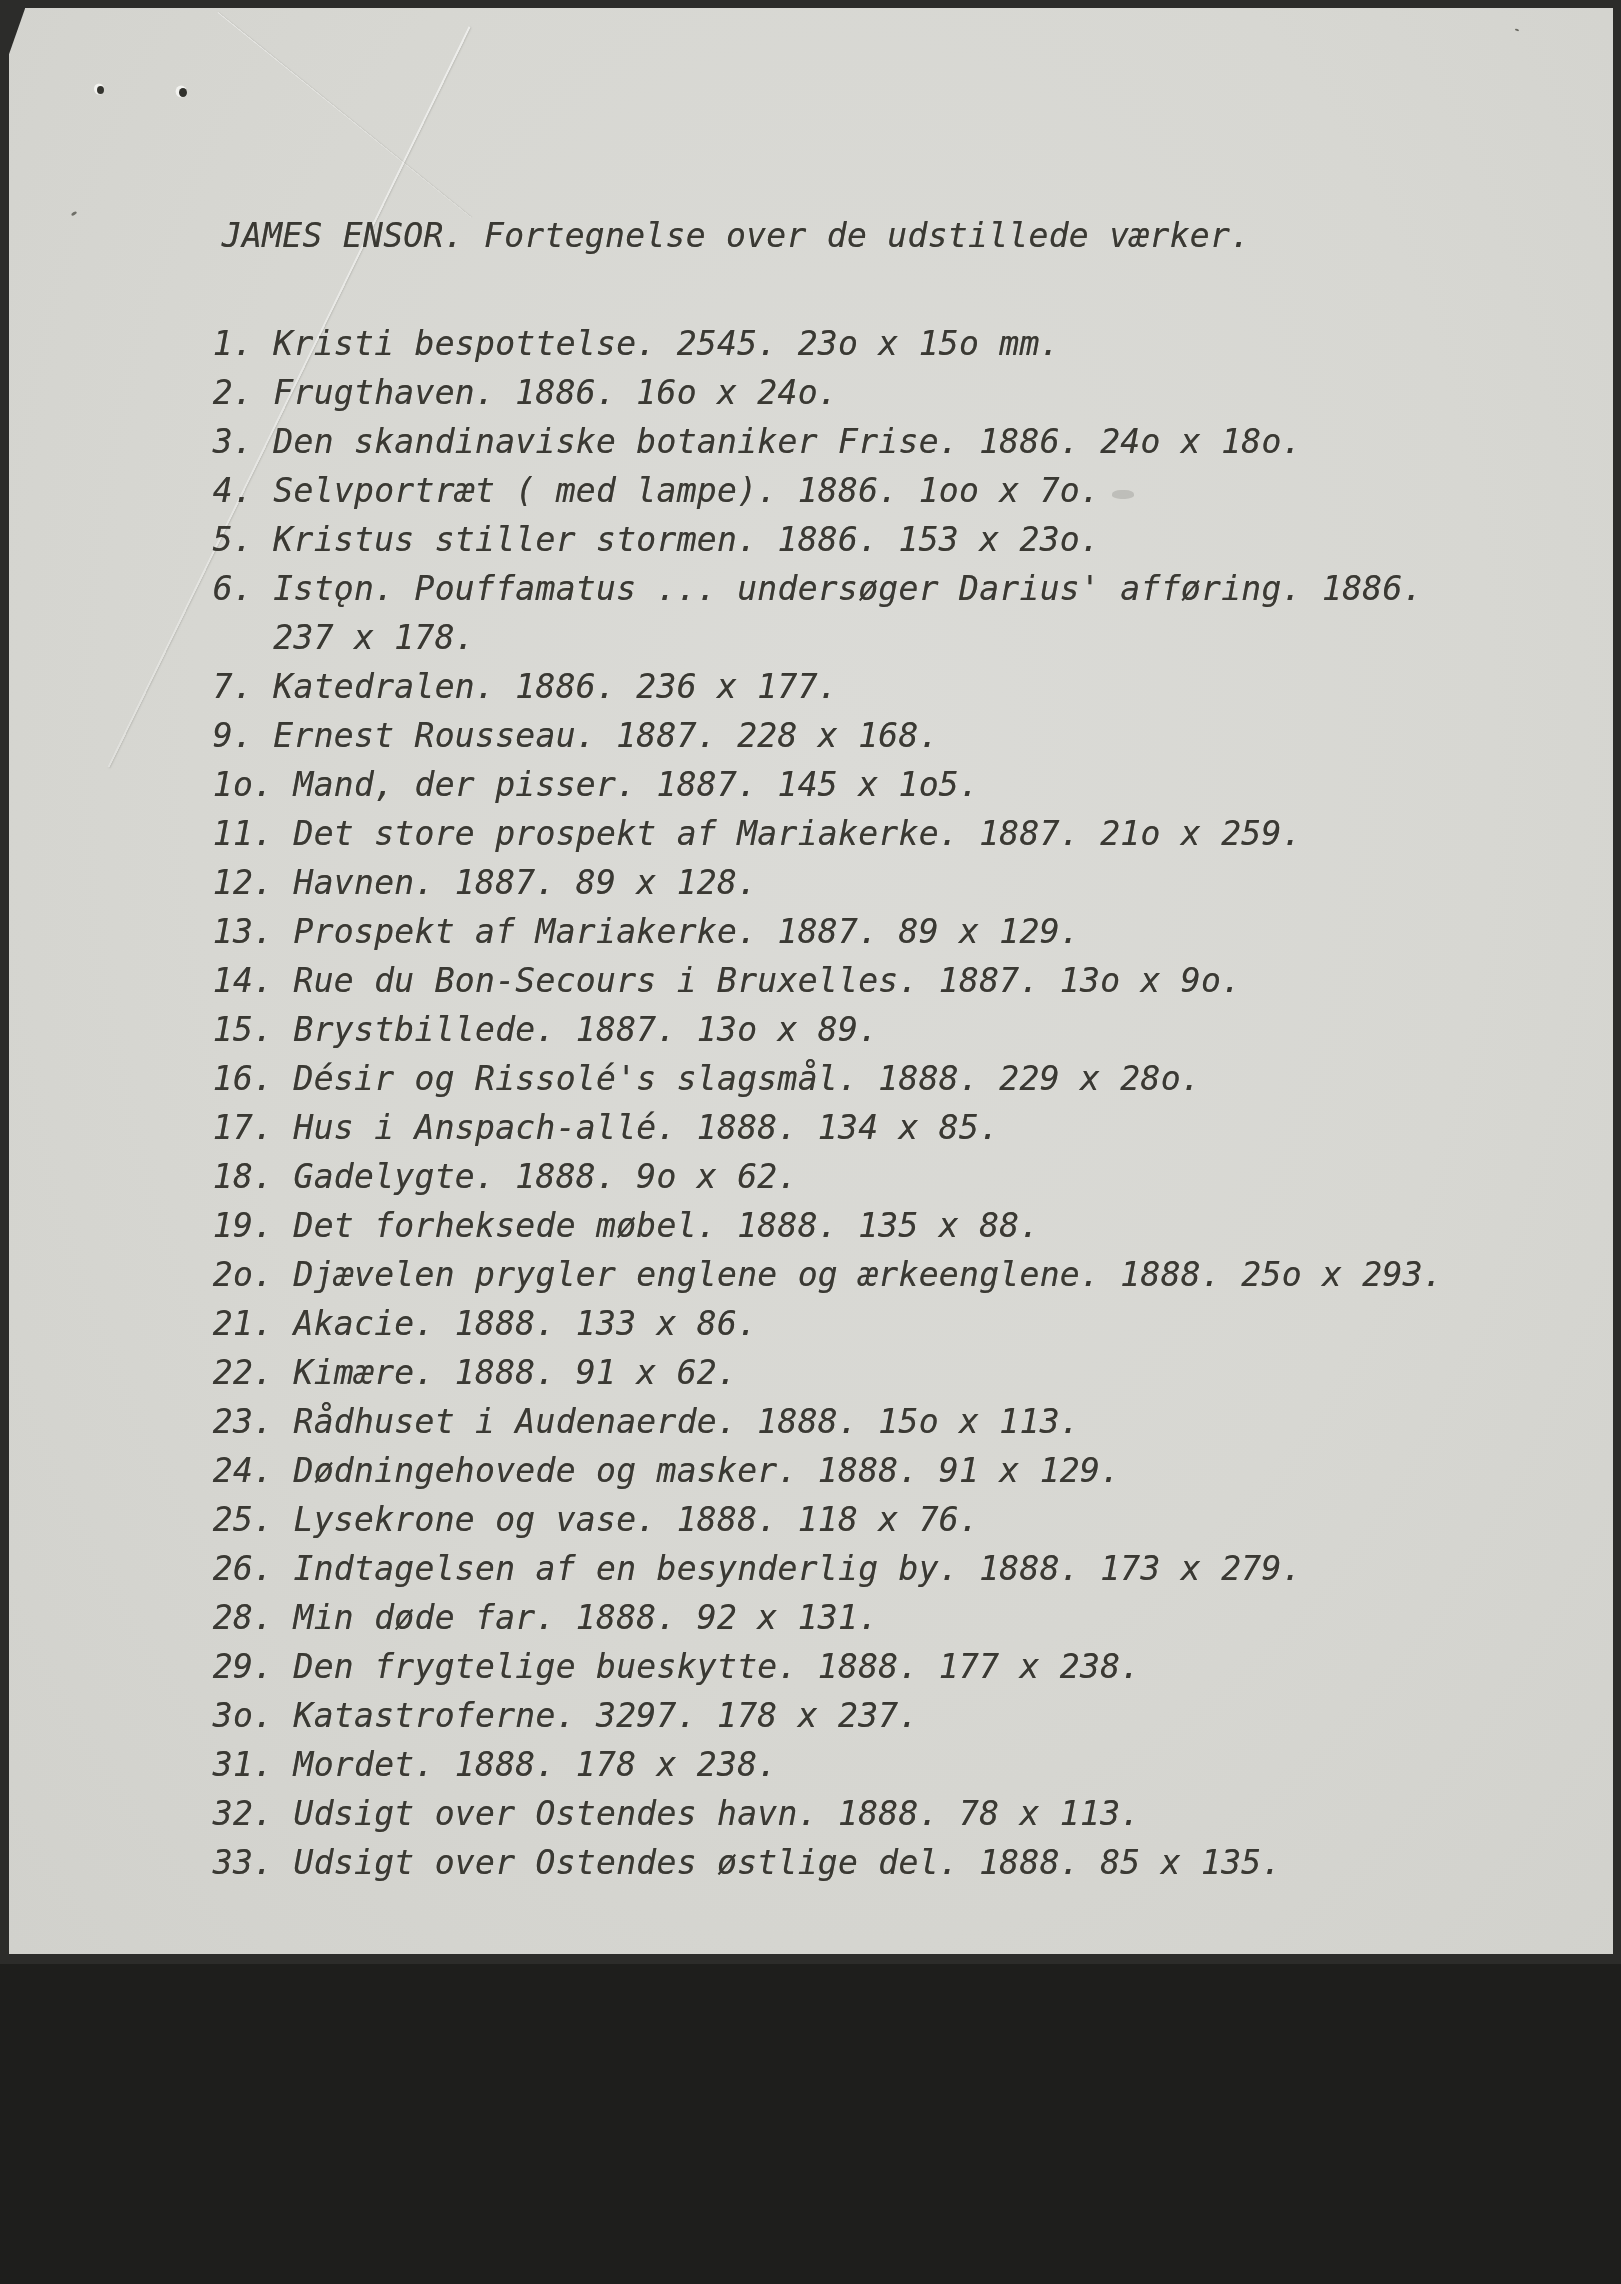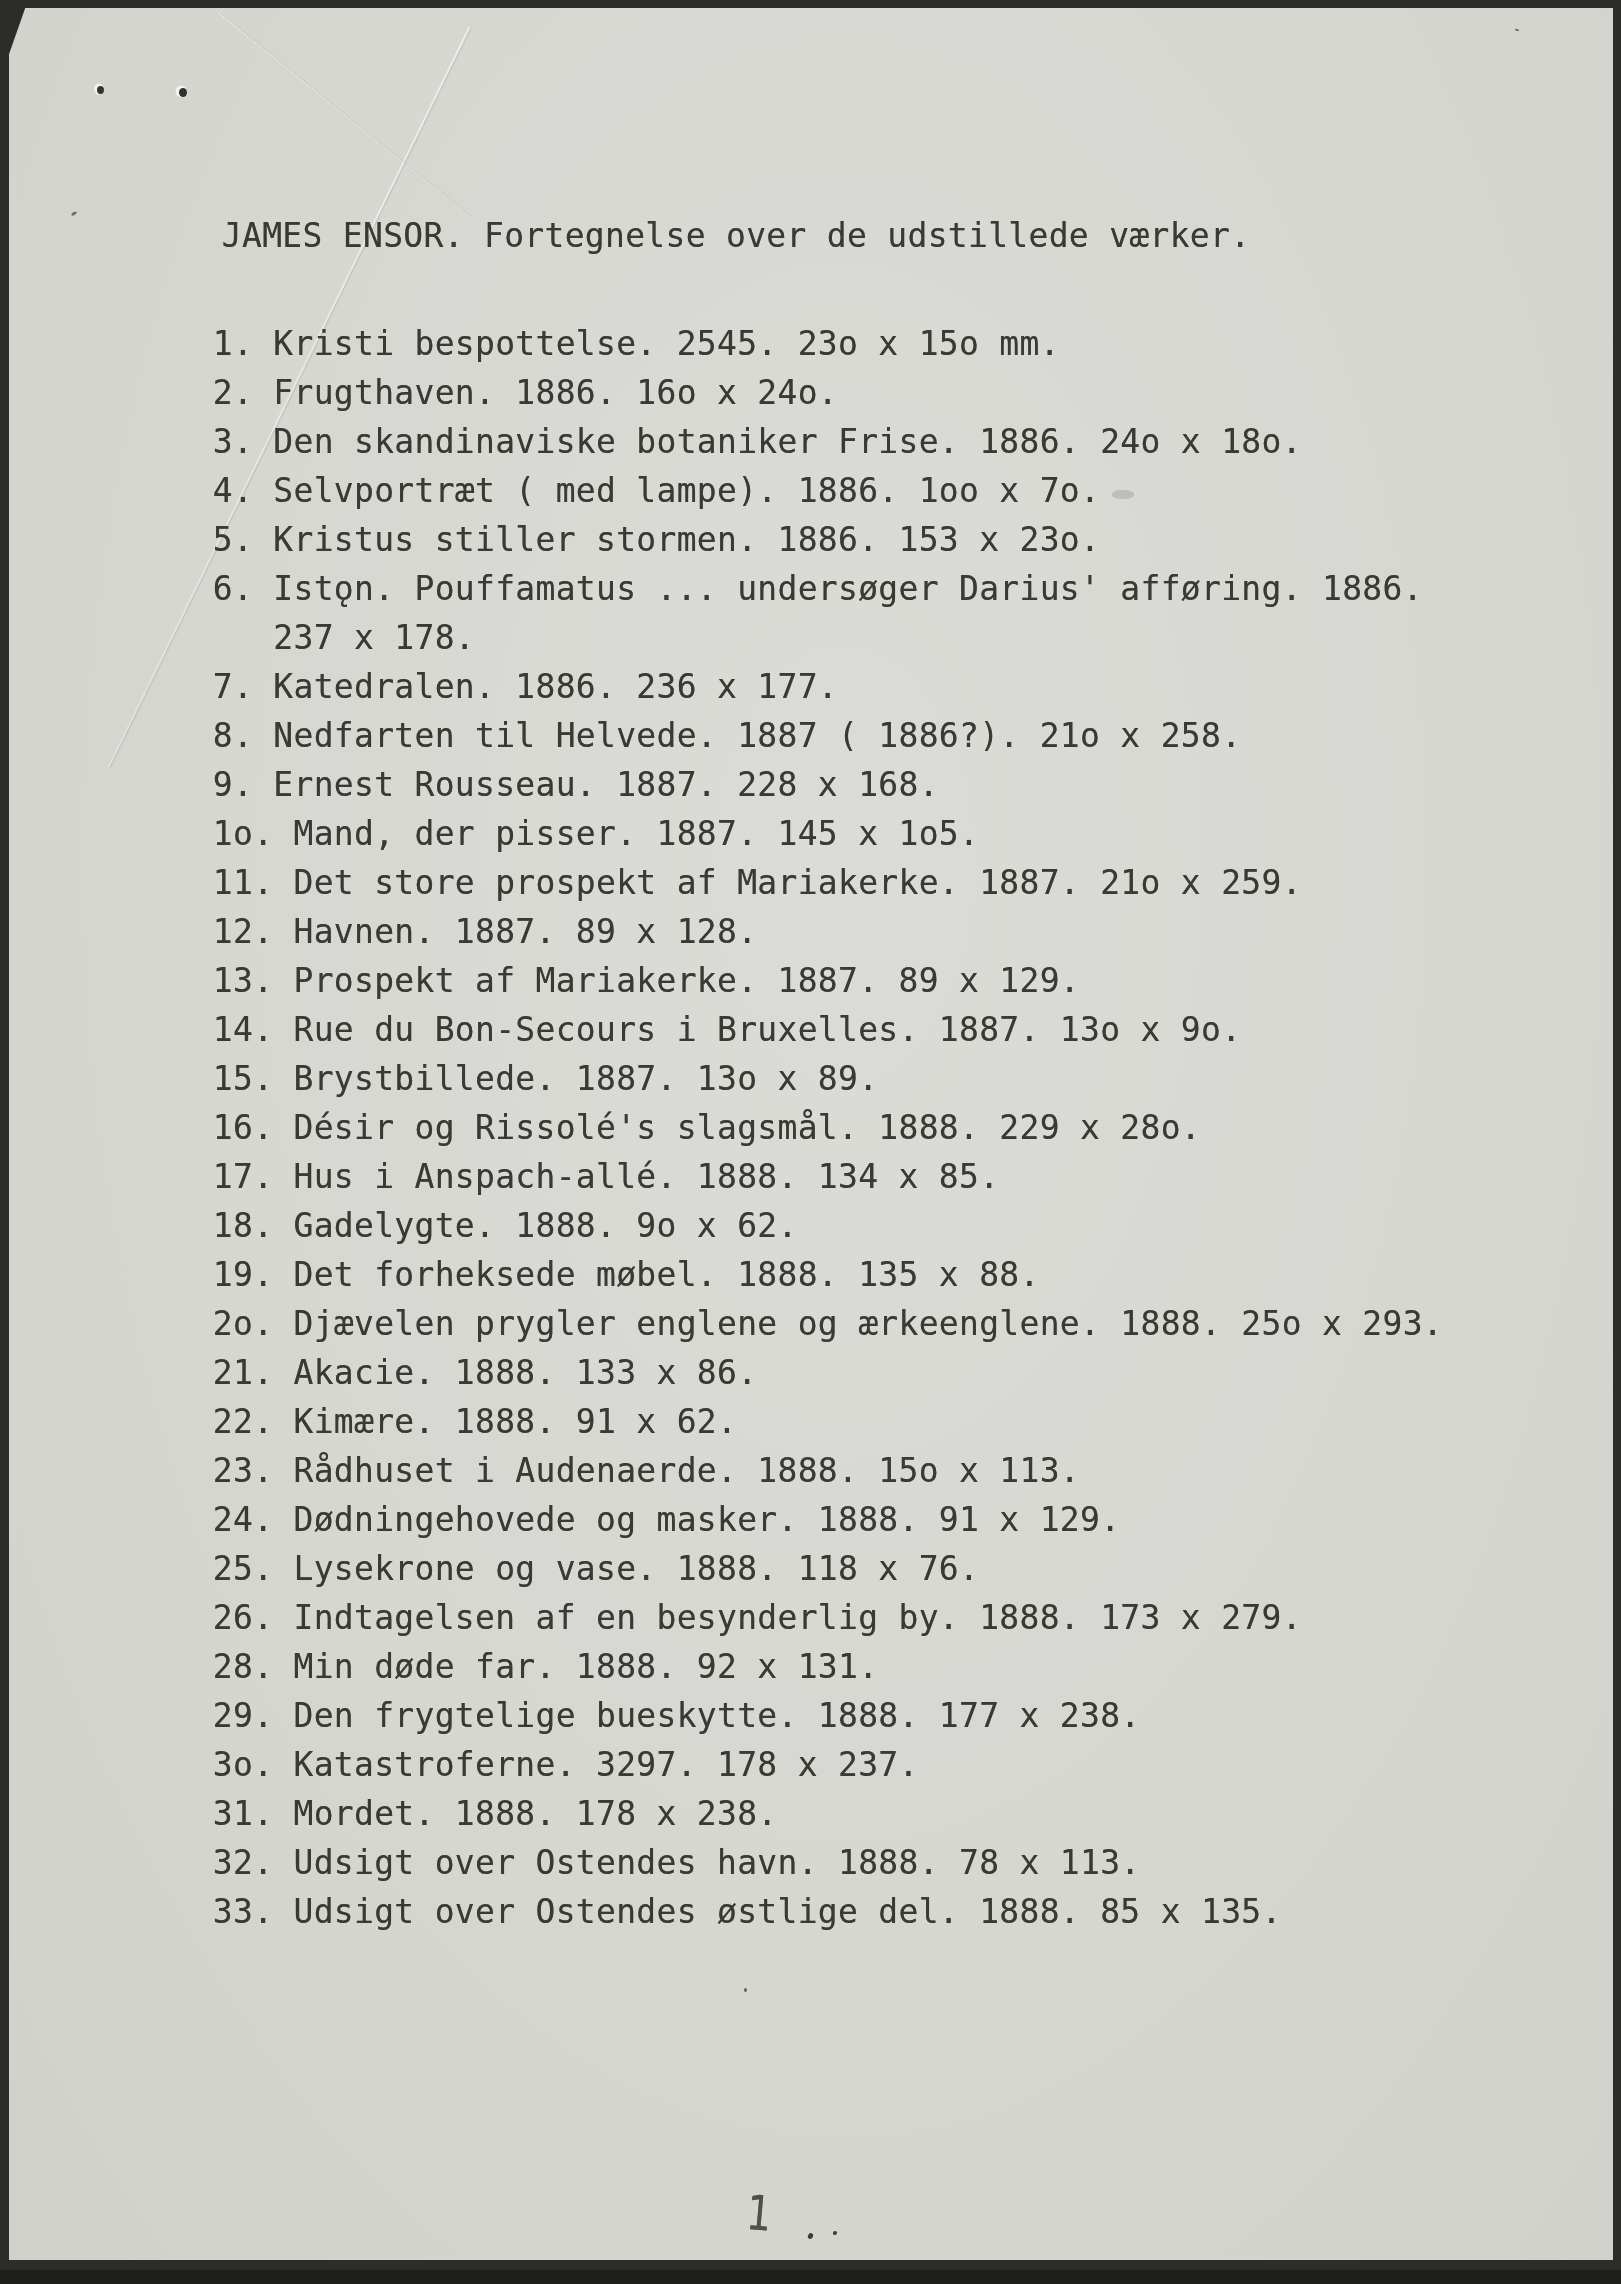--- a/index.html
+++ b/index.html
@@ -1,23 +1,24 @@
 <!DOCTYPE html>
 <html style="font-size:7.8px"><head>
 <meta charset="utf-8">
 <style>
   html, body { margin: 0; padding: 0; background: #1e1e1c; }
 
   .scan {
     position: relative;
     width: 1621px;
-    height: 2270px;
+    height: 1964px;
     background: #2c2c2a;           
     overflow: hidden;
     font-family: "DejaVu Sans Mono", monospace;
+    font-style: italic;
   }
 
   .paper {
     position: absolute;
     left: 8.8px; top: 7.8px; right: 8.3px; bottom: 9.7px;
     background: radial-gradient(ellipse at 52% 38%, #dbdbd7 0%, #d7d7d2 55%, #d1d1cc 100%);
     overflow: hidden;
   }
 
   
@@ -121,21 +122,20 @@
 
     <div class="list">
         <div class="line">1. Kristi bespottelse. 2545. 23o x 15o mm.</div>
         <div class="line">2. Frugthaven. 1886. 16o x 24o.</div>
         <div class="line">3. Den skandinaviske botaniker Frise. 1886. 24o x 18o.</div>
         <div class="line">4. Selvportræt ( med lampe). 1886. 1oo x 7o.</div>
         <div class="line">5. Kristus stiller stormen. 1886. 153 x 23o.</div>
         <div class="line">6. Istǫn. Pouffamatus ... undersøger Darius' afføring. 1886.</div>
         <div class="line">   237 x 178.</div>
         <div class="line">7. Katedralen. 1886. 236 x 177.</div>
-        <div class="line">8. Nedfarten til Helvede. 1887 ( 1886?). 21o x 258.</div>
         <div class="line">9. Ernest Rousseau. 1887. 228 x 168.</div>
         <div class="line">1o. Mand, der pisser. 1887. 145 x 1o5.</div>
         <div class="line">11. Det store prospekt af Mariakerke. 1887. 21o x 259.</div>
         <div class="line">12. Havnen. 1887. 89 x 128.</div>
         <div class="line">13. Prospekt af Mariakerke. 1887. 89 x 129.</div>
         <div class="line">14. Rue du Bon-Secours i Bruxelles. 1887. 13o x 9o.</div>
         <div class="line">15. Brystbillede. 1887. 13o x 89.</div>
         <div class="line">16. Désir og Rissolé's slagsmål. 1888. 229 x 28o.</div>
         <div class="line">17. Hus i Anspach-allé. 1888. 134 x 85.</div>
         <div class="line">18. Gadelygte. 1888. 9o x 62.</div>

